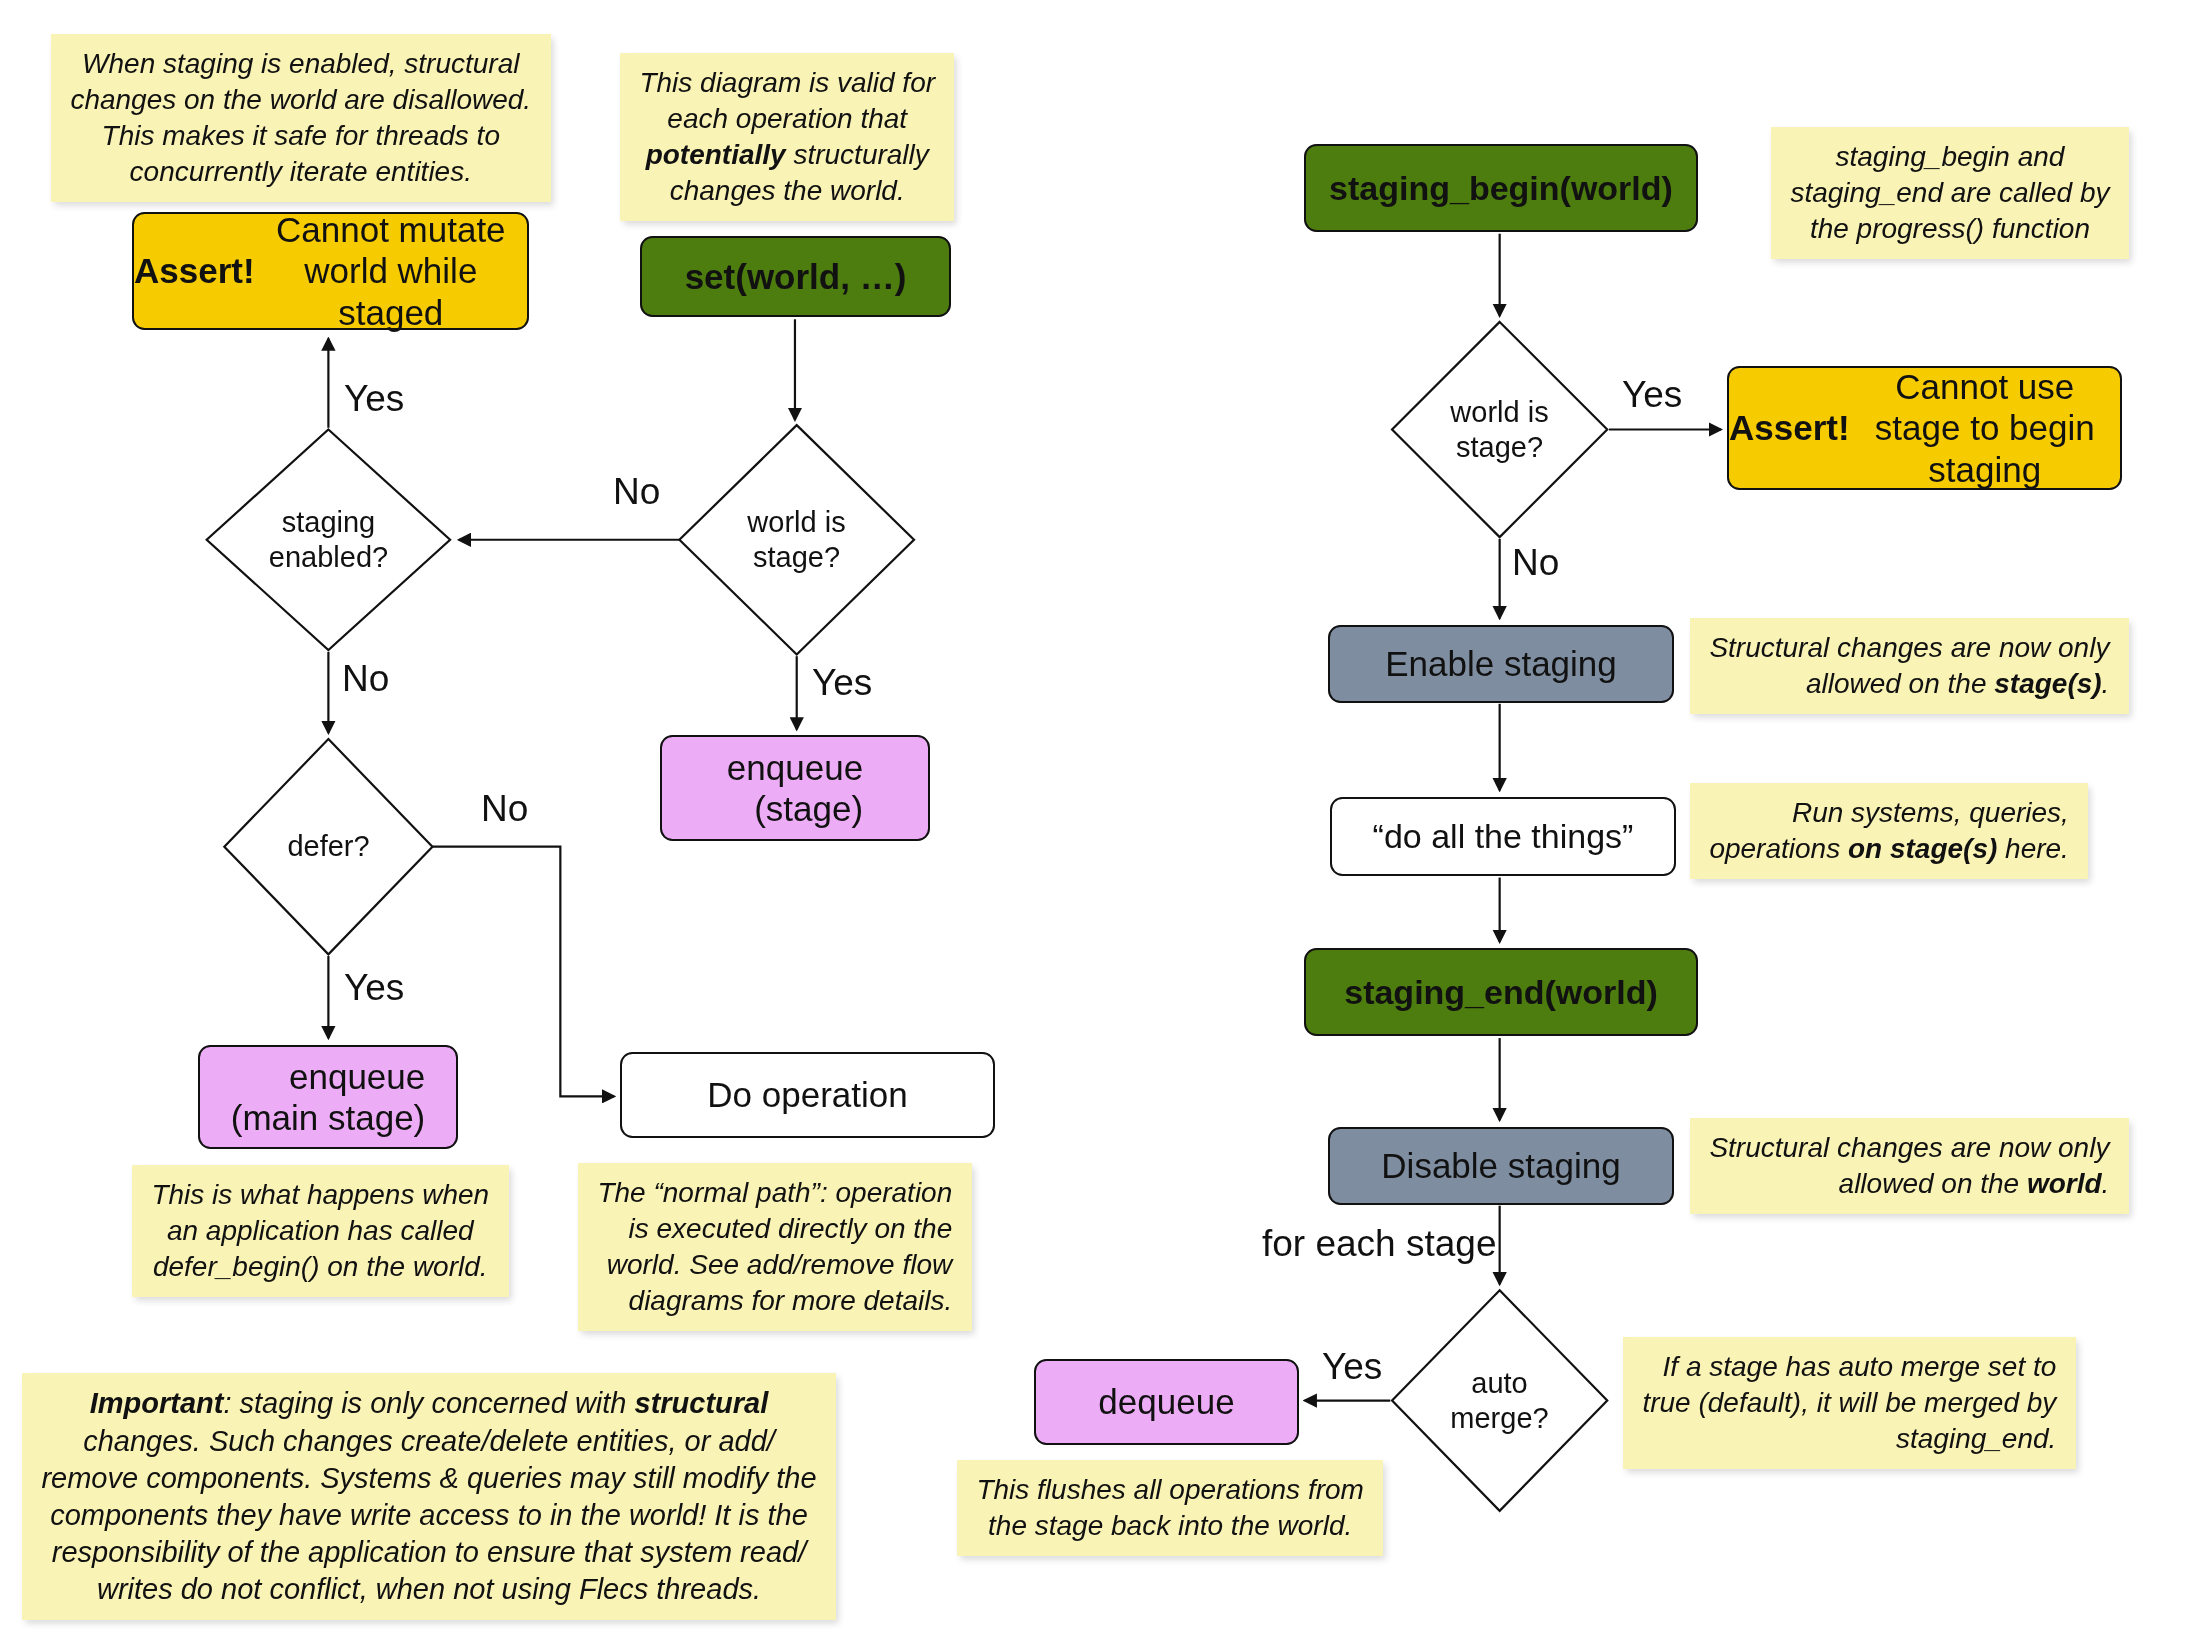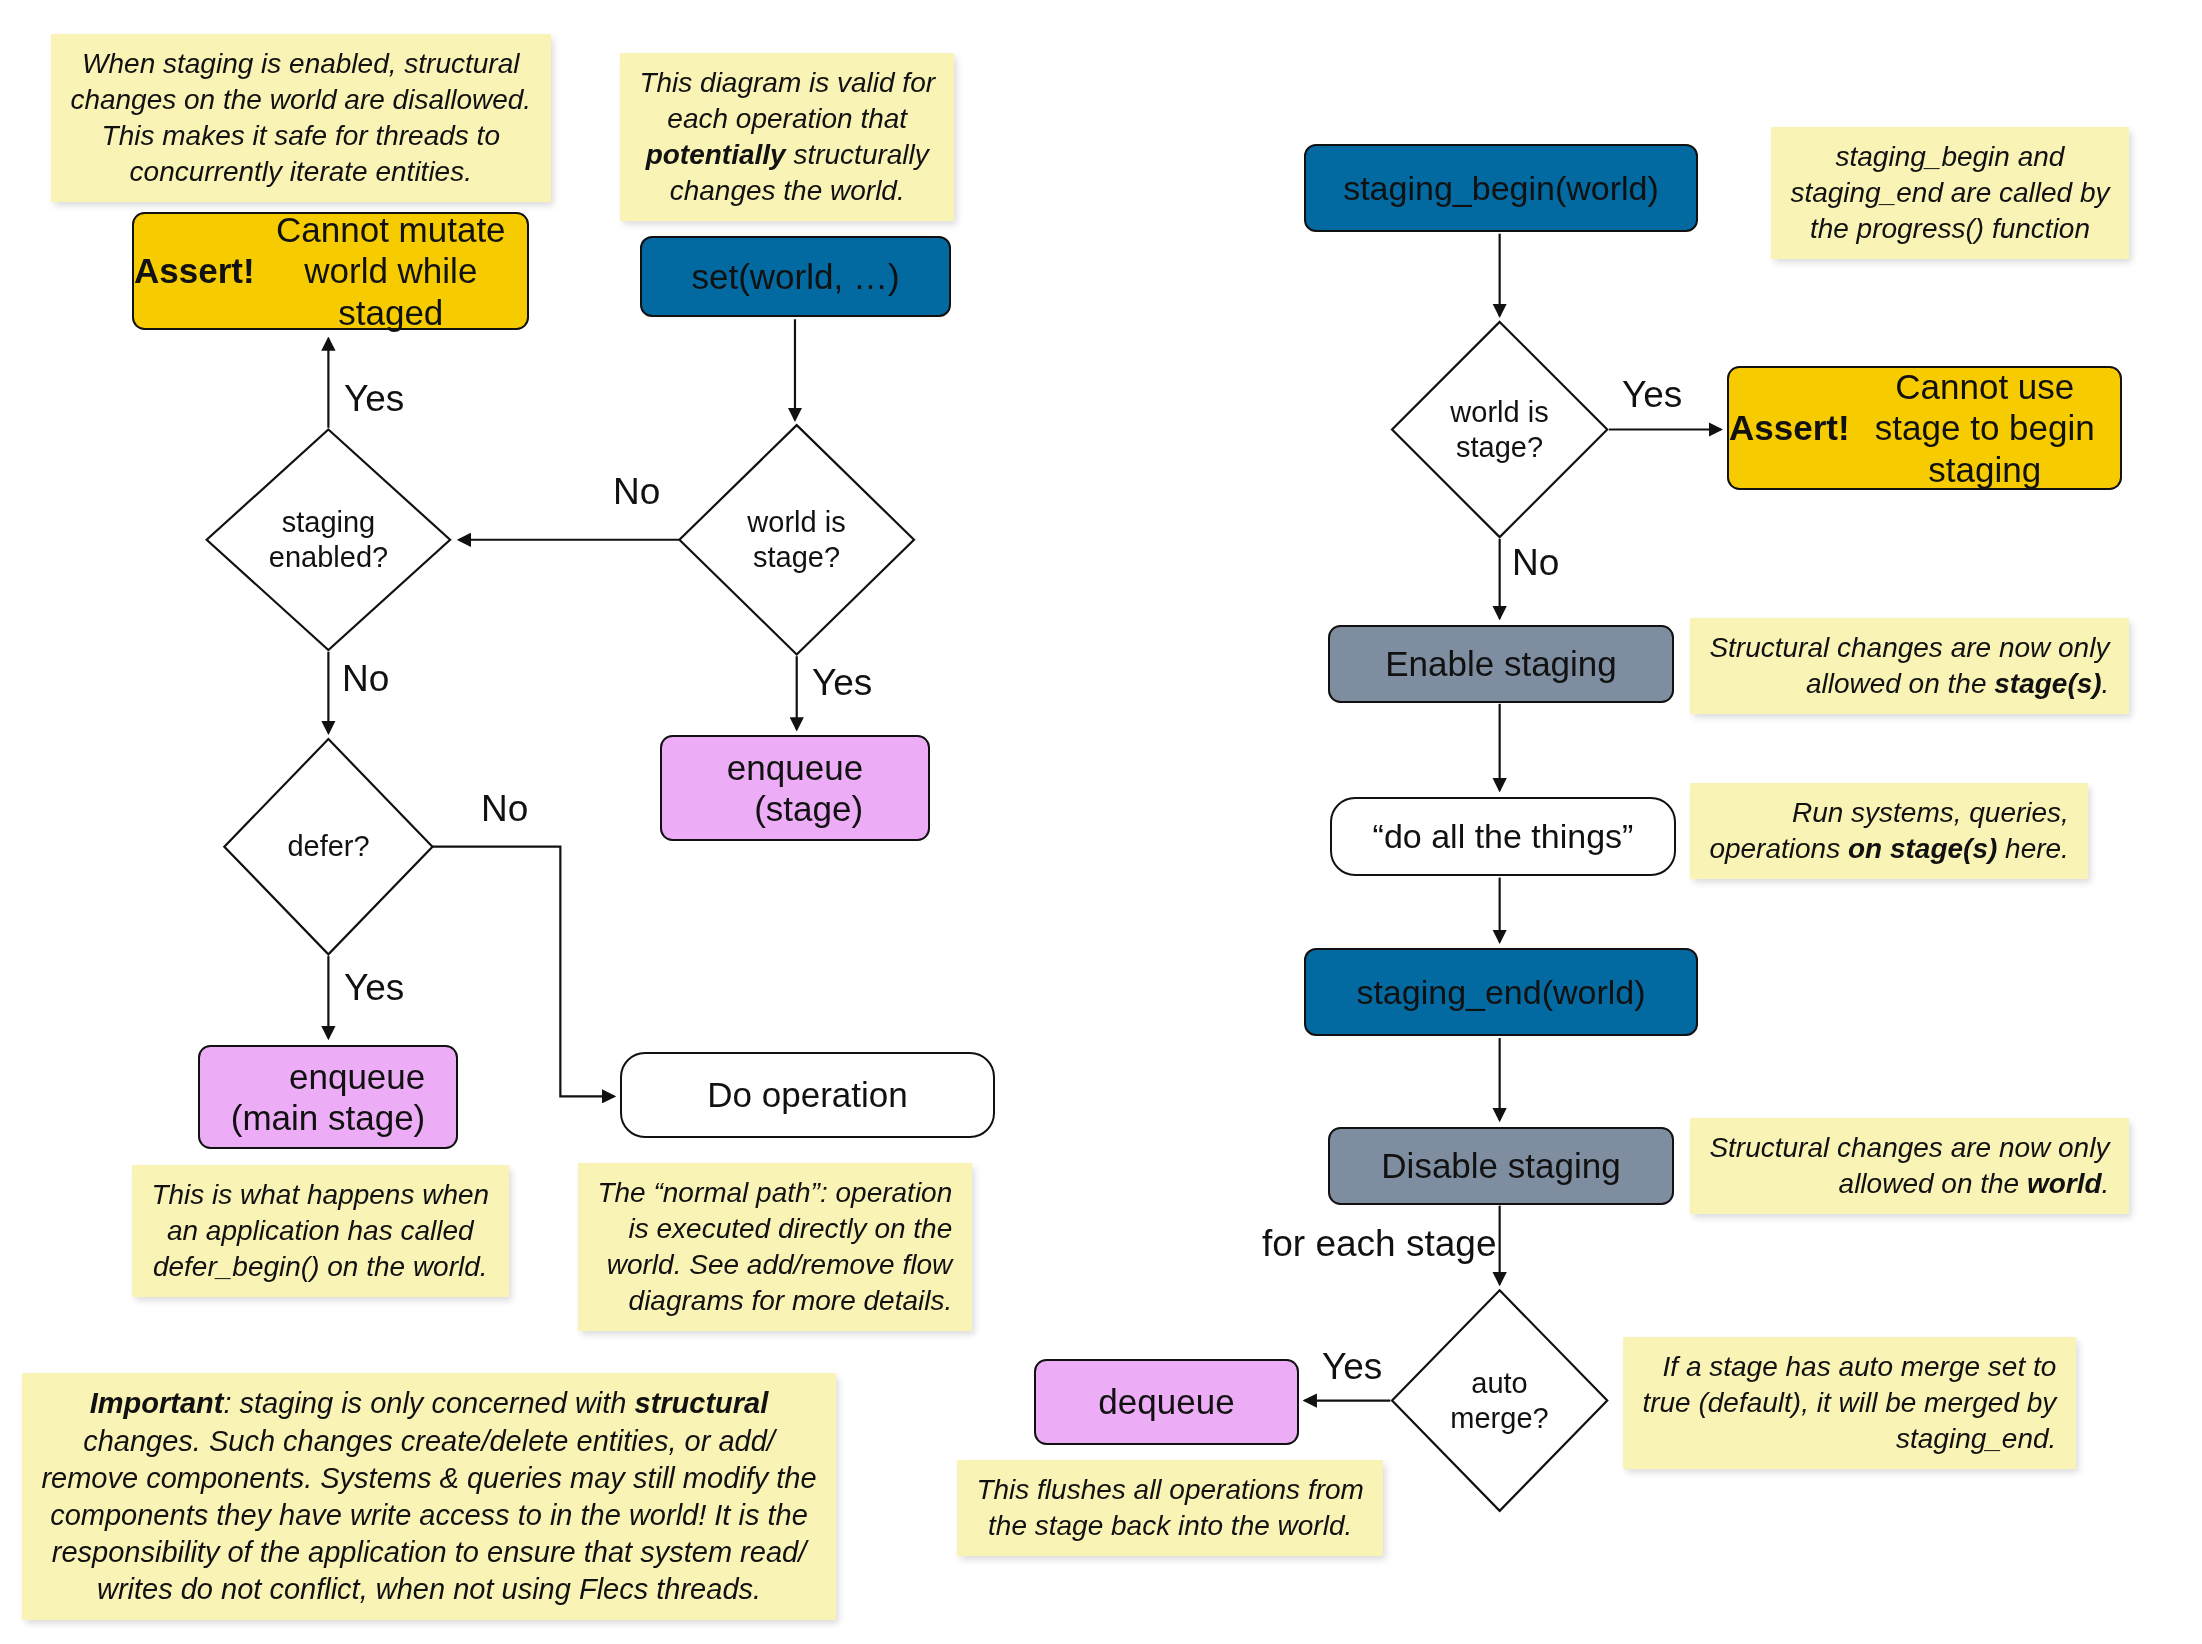--- a/index.html
+++ b/index.html
@@ -14,24 +14,24 @@
   svg.wires{position:absolute;left:0;top:0;z-index:1;}
   .node{
     position:absolute;z-index:2;
     box-sizing:border-box;
     border:2.6px solid #111;border-radius:12.4px;
     display:flex;align-items:center;justify-content:center;
     text-align:center;white-space:pre-line;
     font-size:35px;line-height:1.18;
   }
   .node.gold{background:#F6CB00;}
-  .node.gray{background:#0369a1;font-weight:normal;border-radius:12px;}
+  .node.gray{background:#4d7c0f;font-weight:bold;}
   .node.slate{background:#7E8DA0;text-align:center;}
   .node.purple{background:#EDACF6;text-align:right;}
-  .node.white{background:#ffffff;border-width:2.2px;border-radius:25px;}
+  .node.white{background:#ffffff;border-width:2.2px;}
   .node.fs38{font-size:34px;}
   .note{
     position:absolute;z-index:2;
     background:#FAF3B6;
     font-style:italic;font-size:28px;line-height:1.28;
     padding:12.4px 19.4px;
     text-align:center;white-space:pre-line;
     box-shadow:2.6px 3.5px 7px rgba(0,0,0,0.15);
   }
   .note.left-align{text-align:right;}

